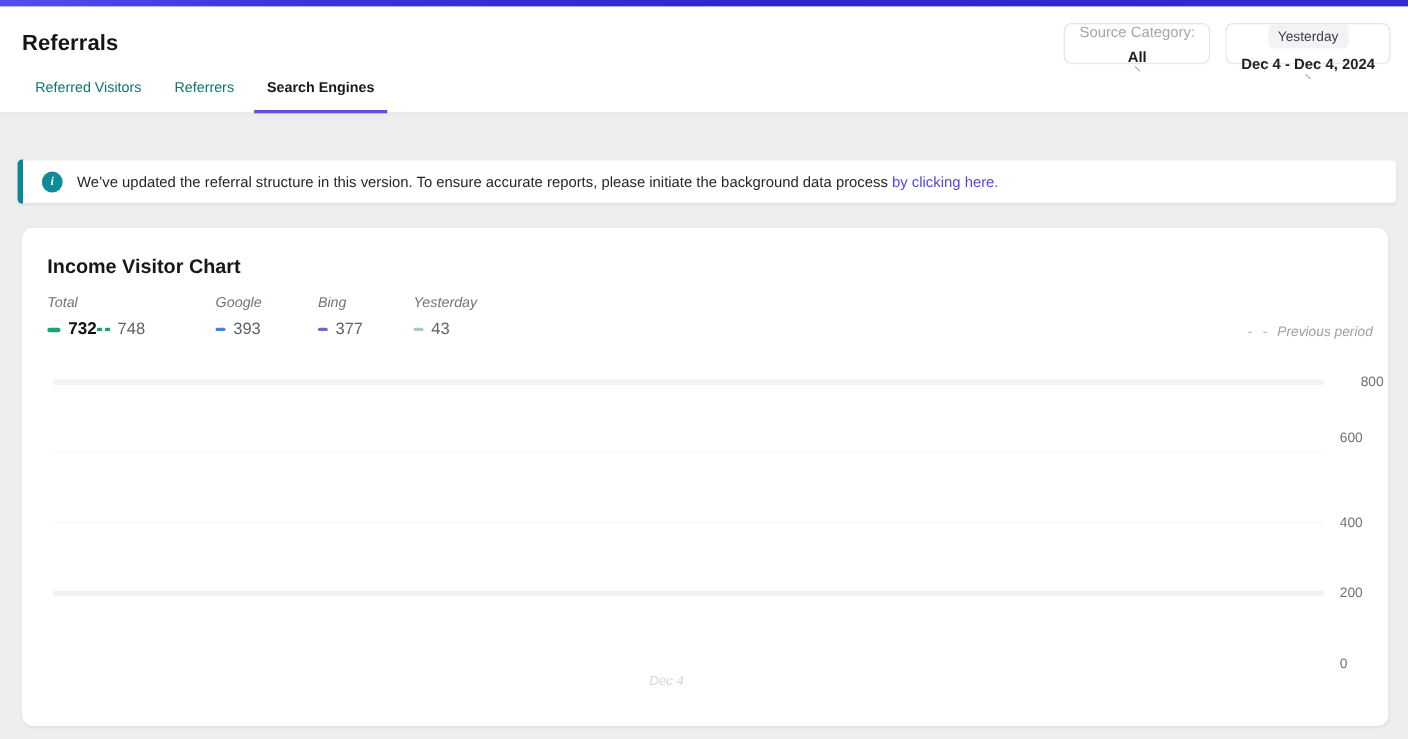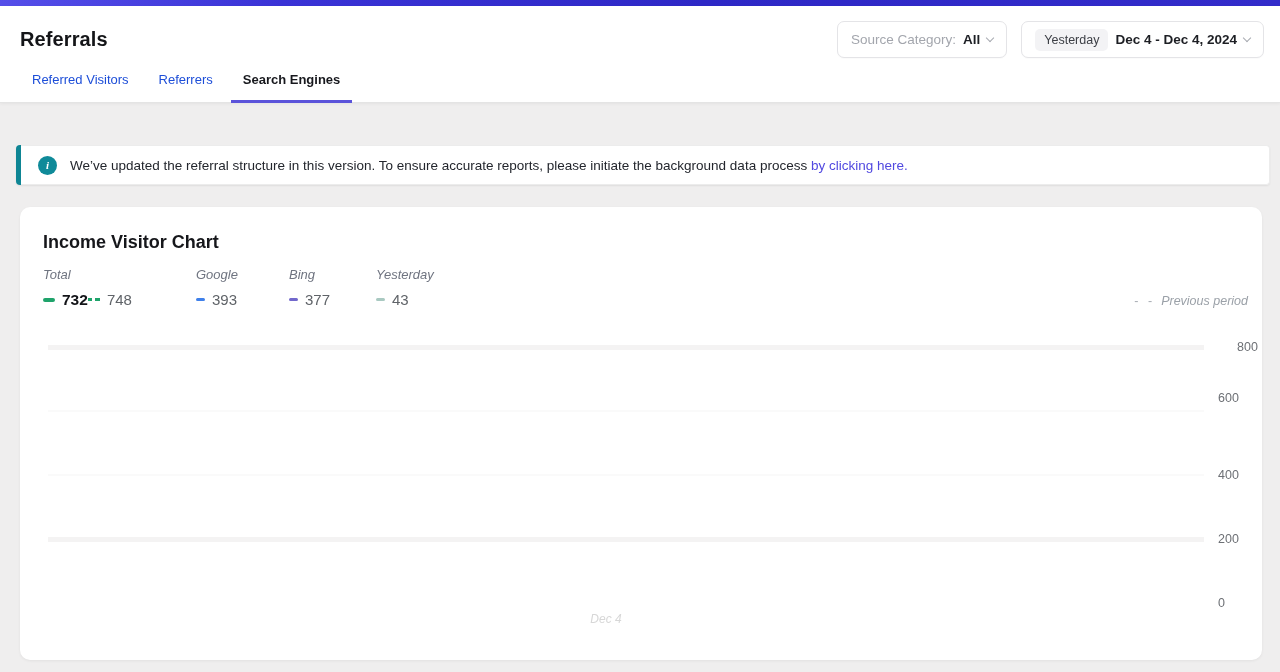--- a/index.html
+++ b/index.html
@@ -17,29 +17,29 @@
   
   .header { position:absolute; left:0; top:6px; width:1280px; height:97px;
     background:#ffffff; border-bottom:1px solid #e4e4e4;
     box-shadow:0 1px 3px rgba(0,0,0,.05); }
   .page-title { position:absolute; left:20px; top:22px; font-size:20px;
     font-weight:700; letter-spacing:.1px; color:#141518; }
 
   .filters { position:absolute; right:16px; top:15px; display:flex; gap:14px; align-items:center; }
   .filter-box { display:flex; align-items:center; gap:7px; height:37px;
     border:1px solid #e4e4e7; border-radius:7px; background:#fff; padding:0 13px;
-    font-size:13.5px; cursor:pointer; box-shadow:0 1px 1px rgba(0,0,0,.02); }
+    font-size:13.5px; cursor:pointer; box-shadow:0 1px 1px rgba(0,0,0,.02);flex-direction:column; }
   .filter-muted { color:#a3a6ad; }
   .filter-strong { color:#1d1f24; font-weight:600; }
   .pill { background:#f3f3f5; border-radius:5px; padding:4px 9px; font-size:12.5px; color:#3c3f45; }
   .chev { width:6px; height:6px; border-right:1.6px solid #a7aab1; border-bottom:1.6px solid #a7aab1;
     transform:rotate(45deg); margin-top:-4px; }
 
   .tabs { position:absolute; left:20px; bottom:-1px; display:flex; gap:6px; }
-  .tab { padding:0 12px 13px; font-size:13px; color:#1d4ed8; cursor:pointer;
+  .tab { padding:0 12px 13px; font-size:13px; color:#0f766e; cursor:pointer;
     border-bottom:3px solid transparent; }
   .tab.active { color:#17181d; font-weight:600; border-bottom-color:#5b53da; }
 
   
   .banner { position:absolute; left:16px; top:145px; width:1254px; height:40px;
     display:flex; align-items:stretch; border-radius:4px;
     box-shadow:0 1px 2px rgba(0,0,0,.07); }
   .banner-accent { width:5px; background:#0e8594; border-radius:4px 0 0 4px; flex:none; }
   .banner-body { flex:1; background:#ffffff; border:1px solid #ececec; border-left:none;
     border-radius:0 4px 4px 0; display:flex; align-items:center; }

